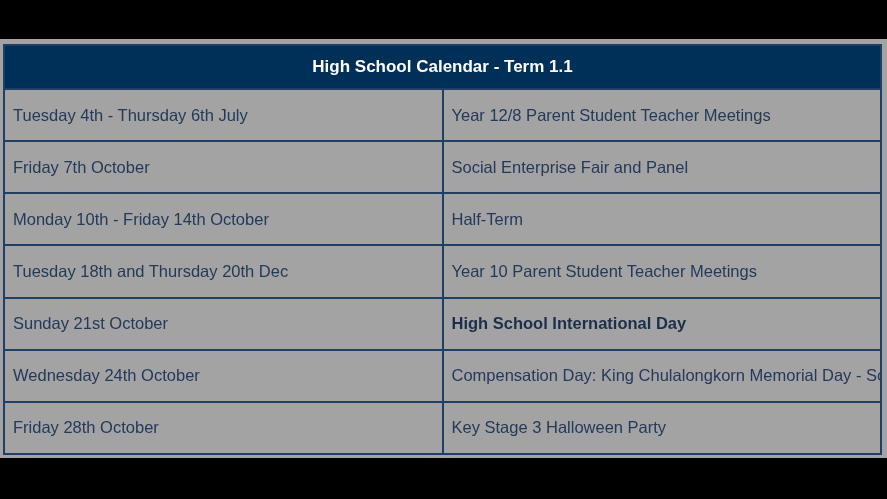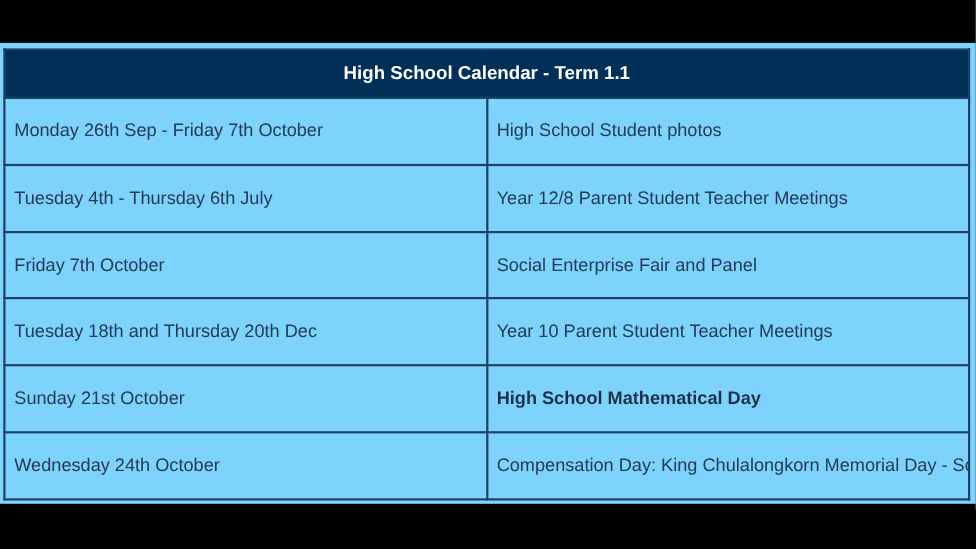--- a/index.html
+++ b/index.html
@@ -1,21 +1,21 @@
 <!DOCTYPE html>
 <html><head>
 <meta charset="utf-8">
 <style>
   html, body { margin: 0; padding: 0; }
   body {
     width: 887px; height: 499px; background: #000; position: relative; overflow: hidden;
     font-family: "Liberation Sans", "DejaVu Sans", sans-serif;
   }
   .frame {
-    position: absolute; left: 0; top: 39px; width: 887px; height: 419px; background: #7dd3fc;
+    position: absolute; left: 0; top: 39px; width: 887px; height: 419px; background: #a3a3a3;
   }
   table.cal {
     position: absolute; left: 3px; top: 5px; width: 879px; height: 411px;
     border-collapse: collapse; table-layout: fixed;
   }
   table.cal th {
     background: #002f57; color: #ffffff; font-weight: bold; font-size: 17px;
     height: 42px; text-align: center; border: 2px solid #1f3f64; padding: 0;
   }
   table.cal td {
@@ -30,38 +30,42 @@
 
 <div class="frame">
   <table class="cal">
     <thead>
       <tr>
         <th colspan="2">High School Calendar - Term 1.1</th>
       </tr>
     </thead>
     <tbody>
       <tr>
-        <td class="col-date">Monday 26th Sep - Friday 7th October</td>
-        <td>High School Student photos</td>
-      </tr>
-      <tr>
         <td class="col-date">Tuesday 4th - Thursday 6th July</td>
         <td>Year 12/8 Parent Student Teacher Meetings</td>
       </tr>
       <tr>
         <td class="col-date">Friday 7th October</td>
         <td>Social Enterprise Fair and Panel</td>
       </tr>
       <tr>
+        <td class="col-date">Monday 10th - Friday 14th October</td>
+        <td>Half-Term</td>
+      </tr>
+      <tr>
         <td class="col-date">Tuesday 18th and Thursday 20th Dec</td>
         <td>Year 10 Parent Student Teacher Meetings</td>
       </tr>
       <tr>
         <td class="col-date">Sunday 21st October</td>
-        <td class="bold">High School Mathematical Day</td>
+        <td class="bold">High School International Day</td>
       </tr>
       <tr>
         <td class="col-date">Wednesday 24th October</td>
         <td>Compensation Day: King Chulalongkorn Memorial Day - School closed</td>
+      </tr>
+      <tr>
+        <td class="col-date">Friday 28th October</td>
+        <td>Key Stage 3 Halloween Party</td>
       </tr>
     </tbody>
   </table>
 </div>
 
 </body></html>

